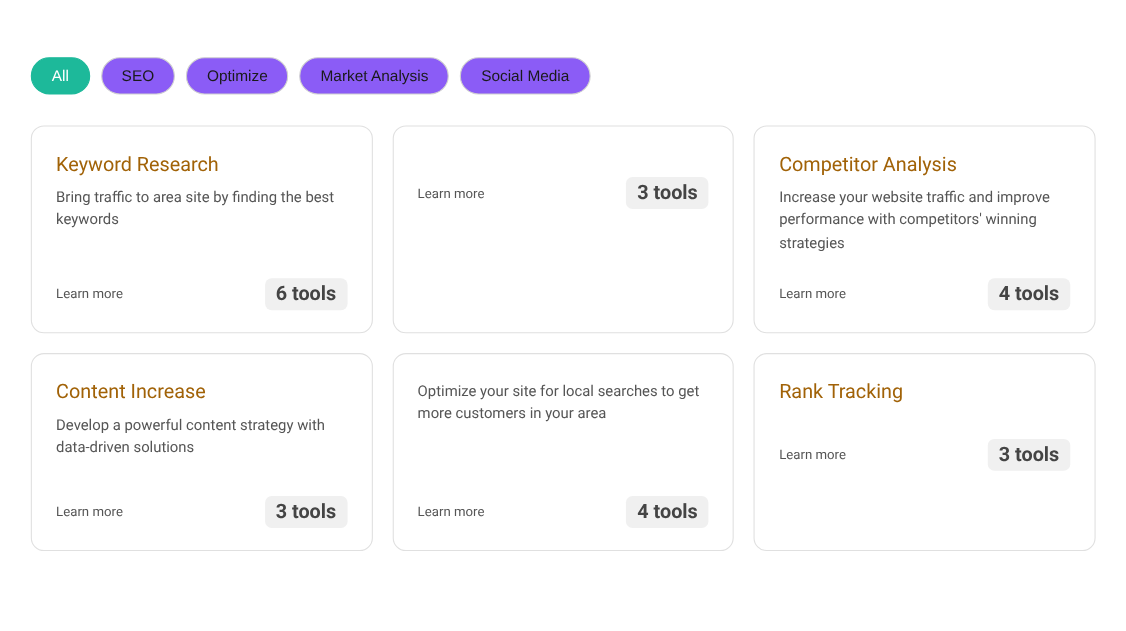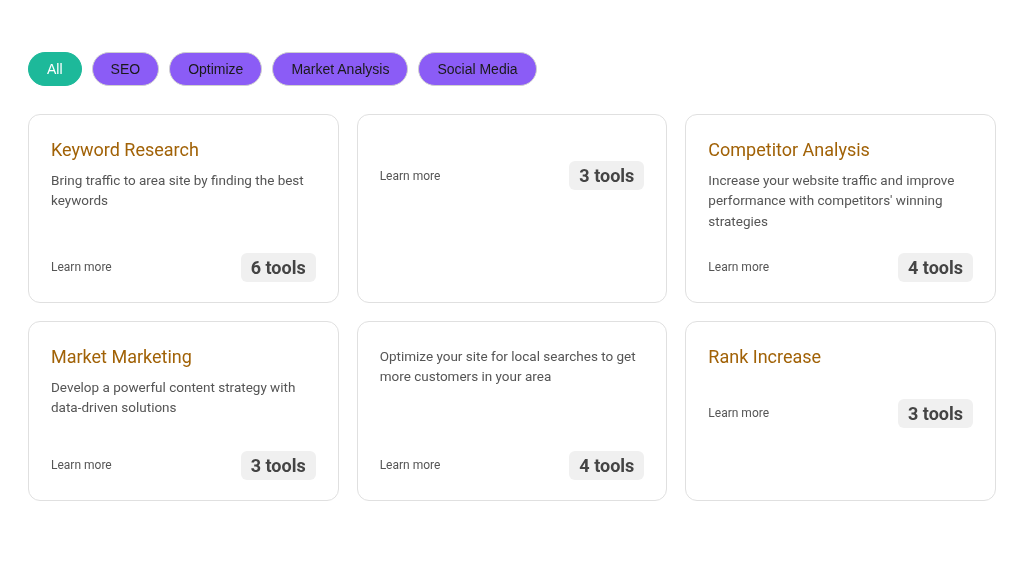--- a/index.html
+++ b/index.html
@@ -134,34 +134,34 @@
     </div>
     <div class="card">
       <div class="card-title">Competitor Analysis</div>
       <div class="card-description">Increase your website traffic and improve performance with competitors' winning strategies</div>
       <div class="card-footer">
         <span class="learn-more">Learn more</span>
         <span class="tools-badge">4 tools</span>
       </div>
     </div>
     <div class="card">
-      <div class="card-title">Market Marketing</div>
+      <div class="card-title">Content Increase</div>
       <div class="card-description">Develop a powerful content strategy with data-driven solutions</div>
       <div class="card-footer">
         <span class="learn-more">Learn more</span>
         <span class="tools-badge">3 tools</span>
       </div>
     </div>
     <div class="card">
       <div class="card-description">Optimize your site for local searches to get more customers in your area</div>
       <div class="card-footer">
         <span class="learn-more">Learn more</span>
         <span class="tools-badge">4 tools</span>
       </div>
     </div>
     <div class="card">
-      <div class="card-title">Rank Increase</div>
+      <div class="card-title">Rank Tracking</div>
       <div class="card-footer">
         <span class="learn-more">Learn more</span>
         <span class="tools-badge">3 tools</span>
       </div>
     </div>
   </div>
 
 </body></html>

